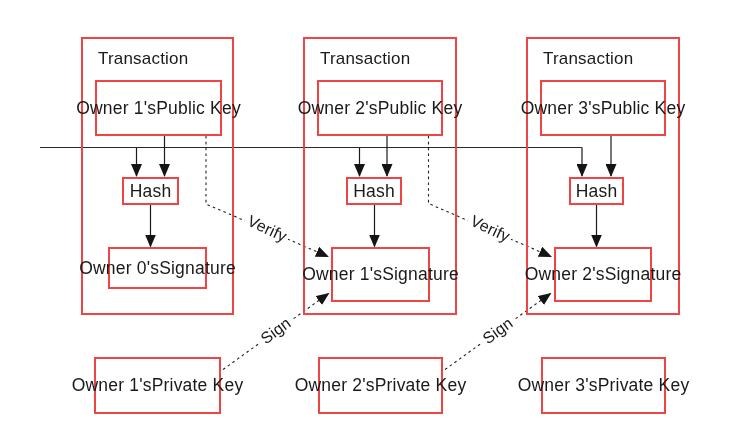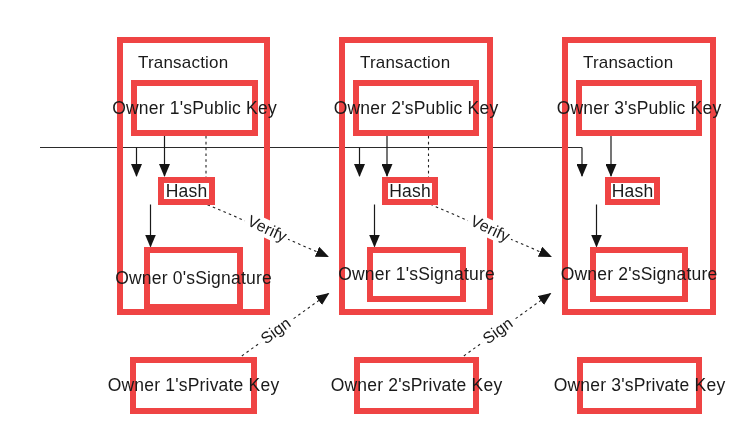--- a/index.html
+++ b/index.html
@@ -1,21 +1,21 @@
 <!DOCTYPE html>
 <html><head>
 <meta charset="utf-8">
 <style>
   html,body{margin:0;padding:0;background:#ffffff;}
   .stage{
     position:relative;width:749px;height:435px;background:#ffffff;
     font-family:"Liberation Sans", sans-serif;color:#1a1a1a;overflow:hidden;
   }
   .wires{position:absolute;left:0;top:0;z-index:1;}
-  .box{position:absolute;box-sizing:border-box;border:6px solid #ef4444;margin-left:36px;}
+  .box{position:absolute;box-sizing:border-box;border:2px solid #ef4444;}
   .tx{background:transparent;z-index:2;}
   .tx-title{position:absolute;left:15px;top:10px;font-size:17px;letter-spacing:.2px;white-space:nowrap;}
   .node{
     background:#ffffff;z-index:3;display:flex;
     justify-content:center;align-items:center;text-align:center;
     font-size:17.5px;line-height:21px;letter-spacing:.2px;white-space:nowrap;
   }
   .edge-label{
     position:absolute;z-index:4;font-size:16px;letter-spacing:.2px;
     background:#ffffff;padding:0 3px;white-space:nowrap;
@@ -58,21 +58,21 @@
   <div class="box tx" style="left:81px;top:37px;width:153px;height:278px;">
     <div class="tx-title">Transaction</div>
   </div>
   <div class="box node" style="left:95px;top:80px;width:127px;height:56px;">
     <span>Owner 1's</span>
     <span>Public Key</span>
   </div>
   <div class="box node" style="left:122px;top:177px;width:57px;height:28px;">
     <span>Hash</span>
   </div>
-  <div class="box node" style="left:108px;top:247px;width:99px;height:63px;">
+  <div class="box node" style="left:108px;top:247px;width:99px;height:42px;">
     <span>Owner 0's</span>
     <span>Signature</span>
   </div>
 
   <div class="box tx" style="left:303px;top:37px;width:154px;height:278px;">
     <div class="tx-title">Transaction</div>
   </div>
   <div class="box node" style="left:317px;top:80px;width:126px;height:56px;">
     <span>Owner 2's</span>
     <span>Public Key</span>

